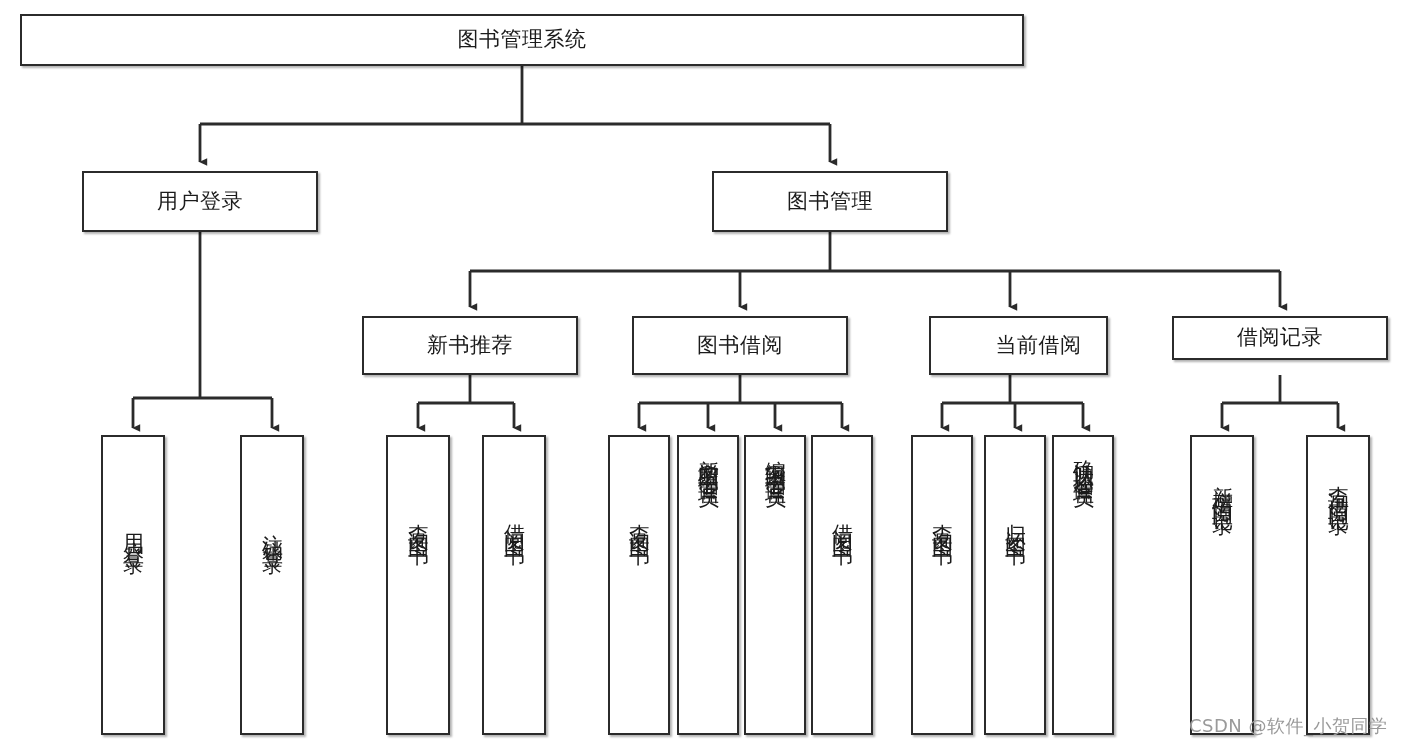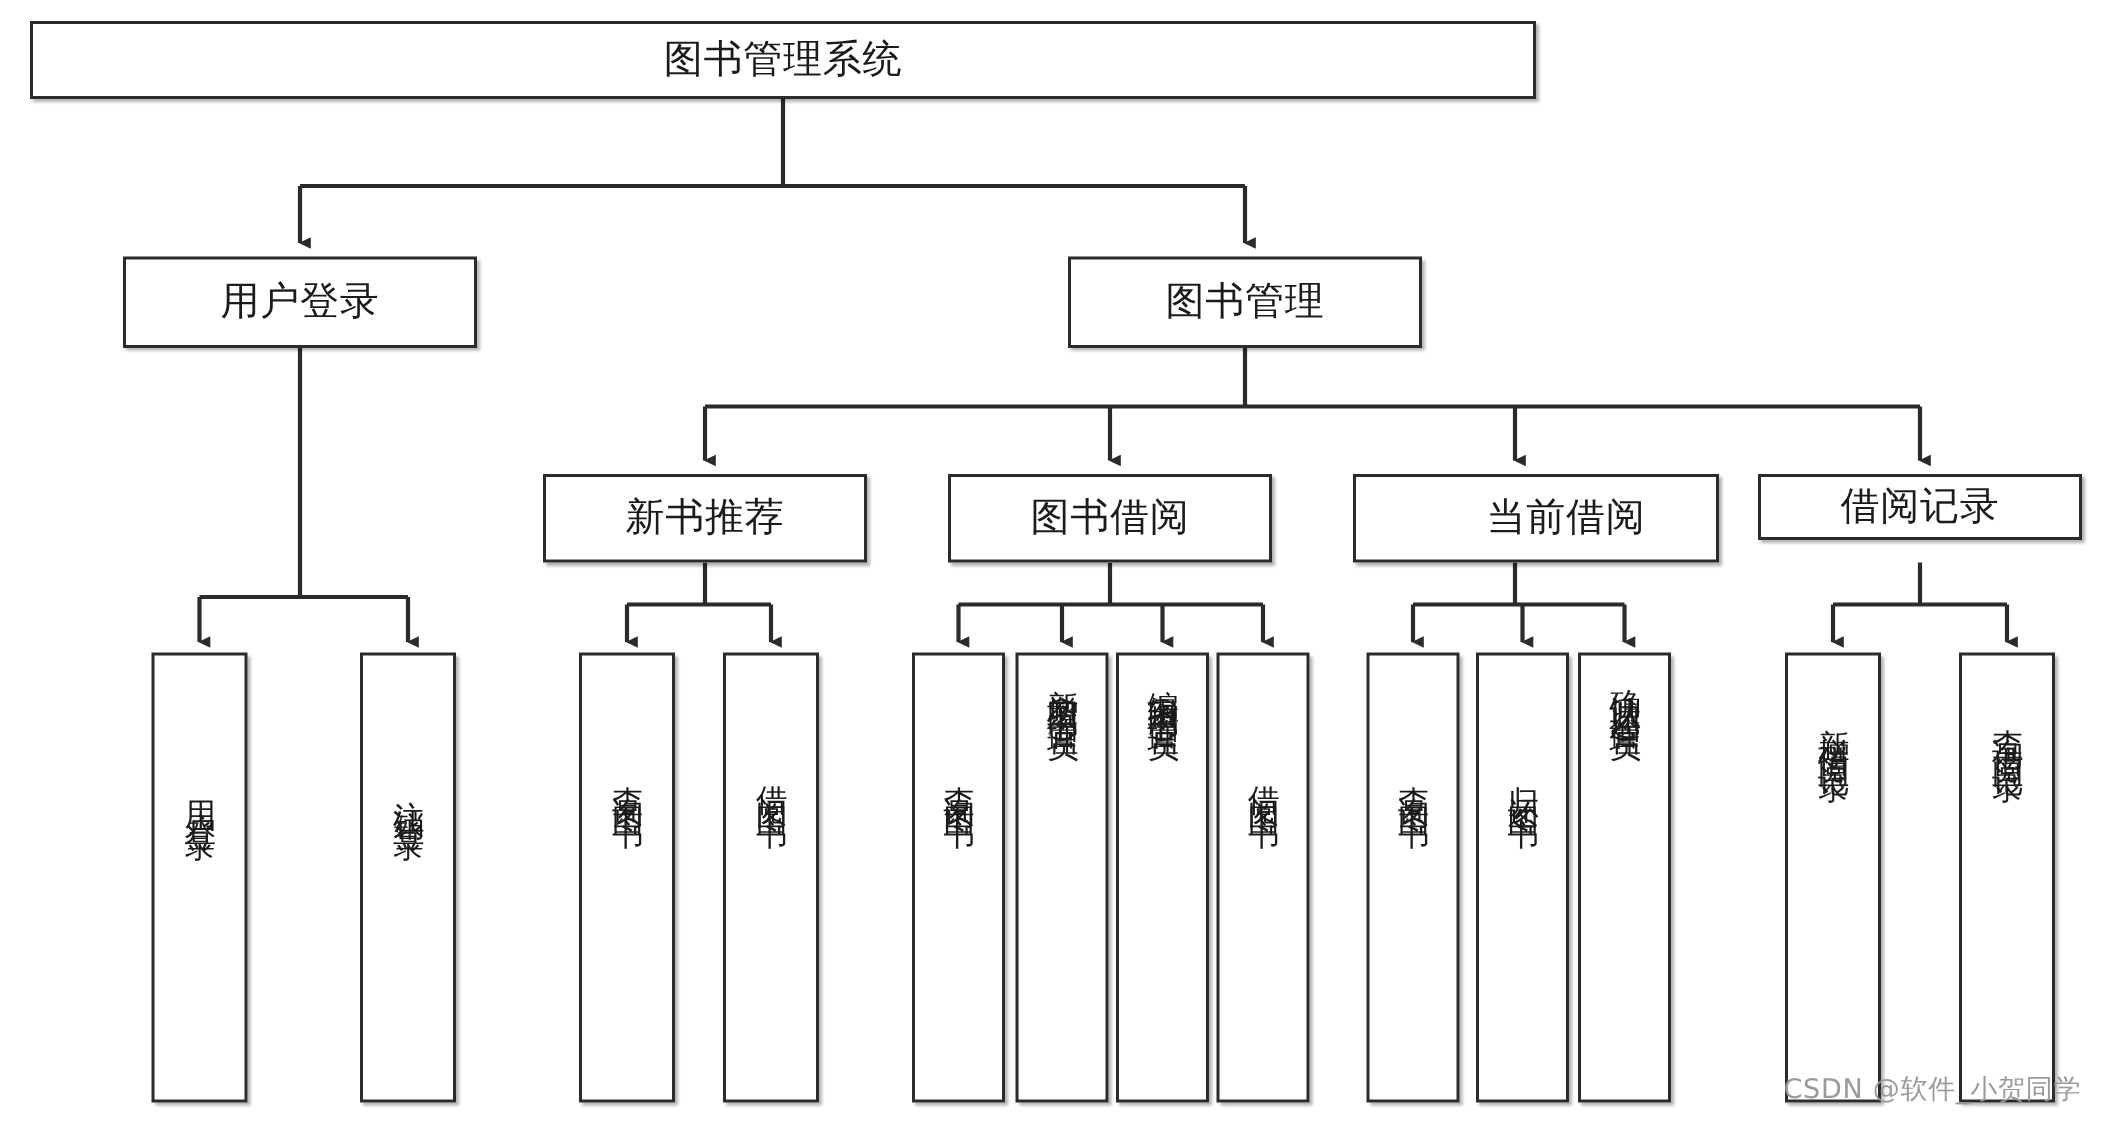--- a/index.html
+++ b/index.html
@@ -31,21 +31,21 @@
     position: absolute;
     box-sizing: border-box;
     background: #ffffff;
     border: 2.5px solid #2b2b2b;
     box-shadow: 2px 2px 2px rgba(0,0,0,0.30);
     display: flex;
     align-items: center;
     justify-content: center;
   }
   .node-label-h {
-    font-size: 26px;
+    font-size: 21px;
     color: #1b1b1b;
     line-height: 1.1;
     white-space: nowrap;
     letter-spacing: 0.5px;
   }
   .node-box.vertical {
     align-items: flex-start;
     justify-content: center;
     padding-top: 14px;
   }
@@ -138,21 +138,21 @@
   <div class="node-box" style="left:362px; top:316px; width:216px; height:59px;">
     <span class="node-label-h">新书推荐</span>
   </div>
 
   <div class="node-box" style="left:712px; top:171px; width:236px; height:61px;">
     <span class="node-label-h">图书管理</span>
   </div>
   <div class="node-box" style="left:632px; top:316px; width:216px; height:59px;font-family:Liberation Serif, serif;">
     <span class="node-label-h">图书借阅</span>
   </div>
-  <div class="node-box" style="left:902px; top:316px; width:244px; height:59px;padding-left:40px;">
+  <div class="node-box" style="left:929px; top:316px; width:179px; height:59px;padding-left:40px;">
     <span class="node-label-h">当前借阅</span>
   </div>
   <div class="node-box" style="left:1172px; top:316px; width:216px; height:44px;">
     <span class="node-label-h">借阅记录</span>
   </div>
 
   <div class="node-box vertical" style="left:101px; top:435px; width:64px; height:300px; padding-top:80px;">
     <span class="node-label-v">用户登录</span>
   </div>
   <div class="node-box vertical" style="left:240px; top:435px; width:64px; height:300px; padding-top:80px;">

